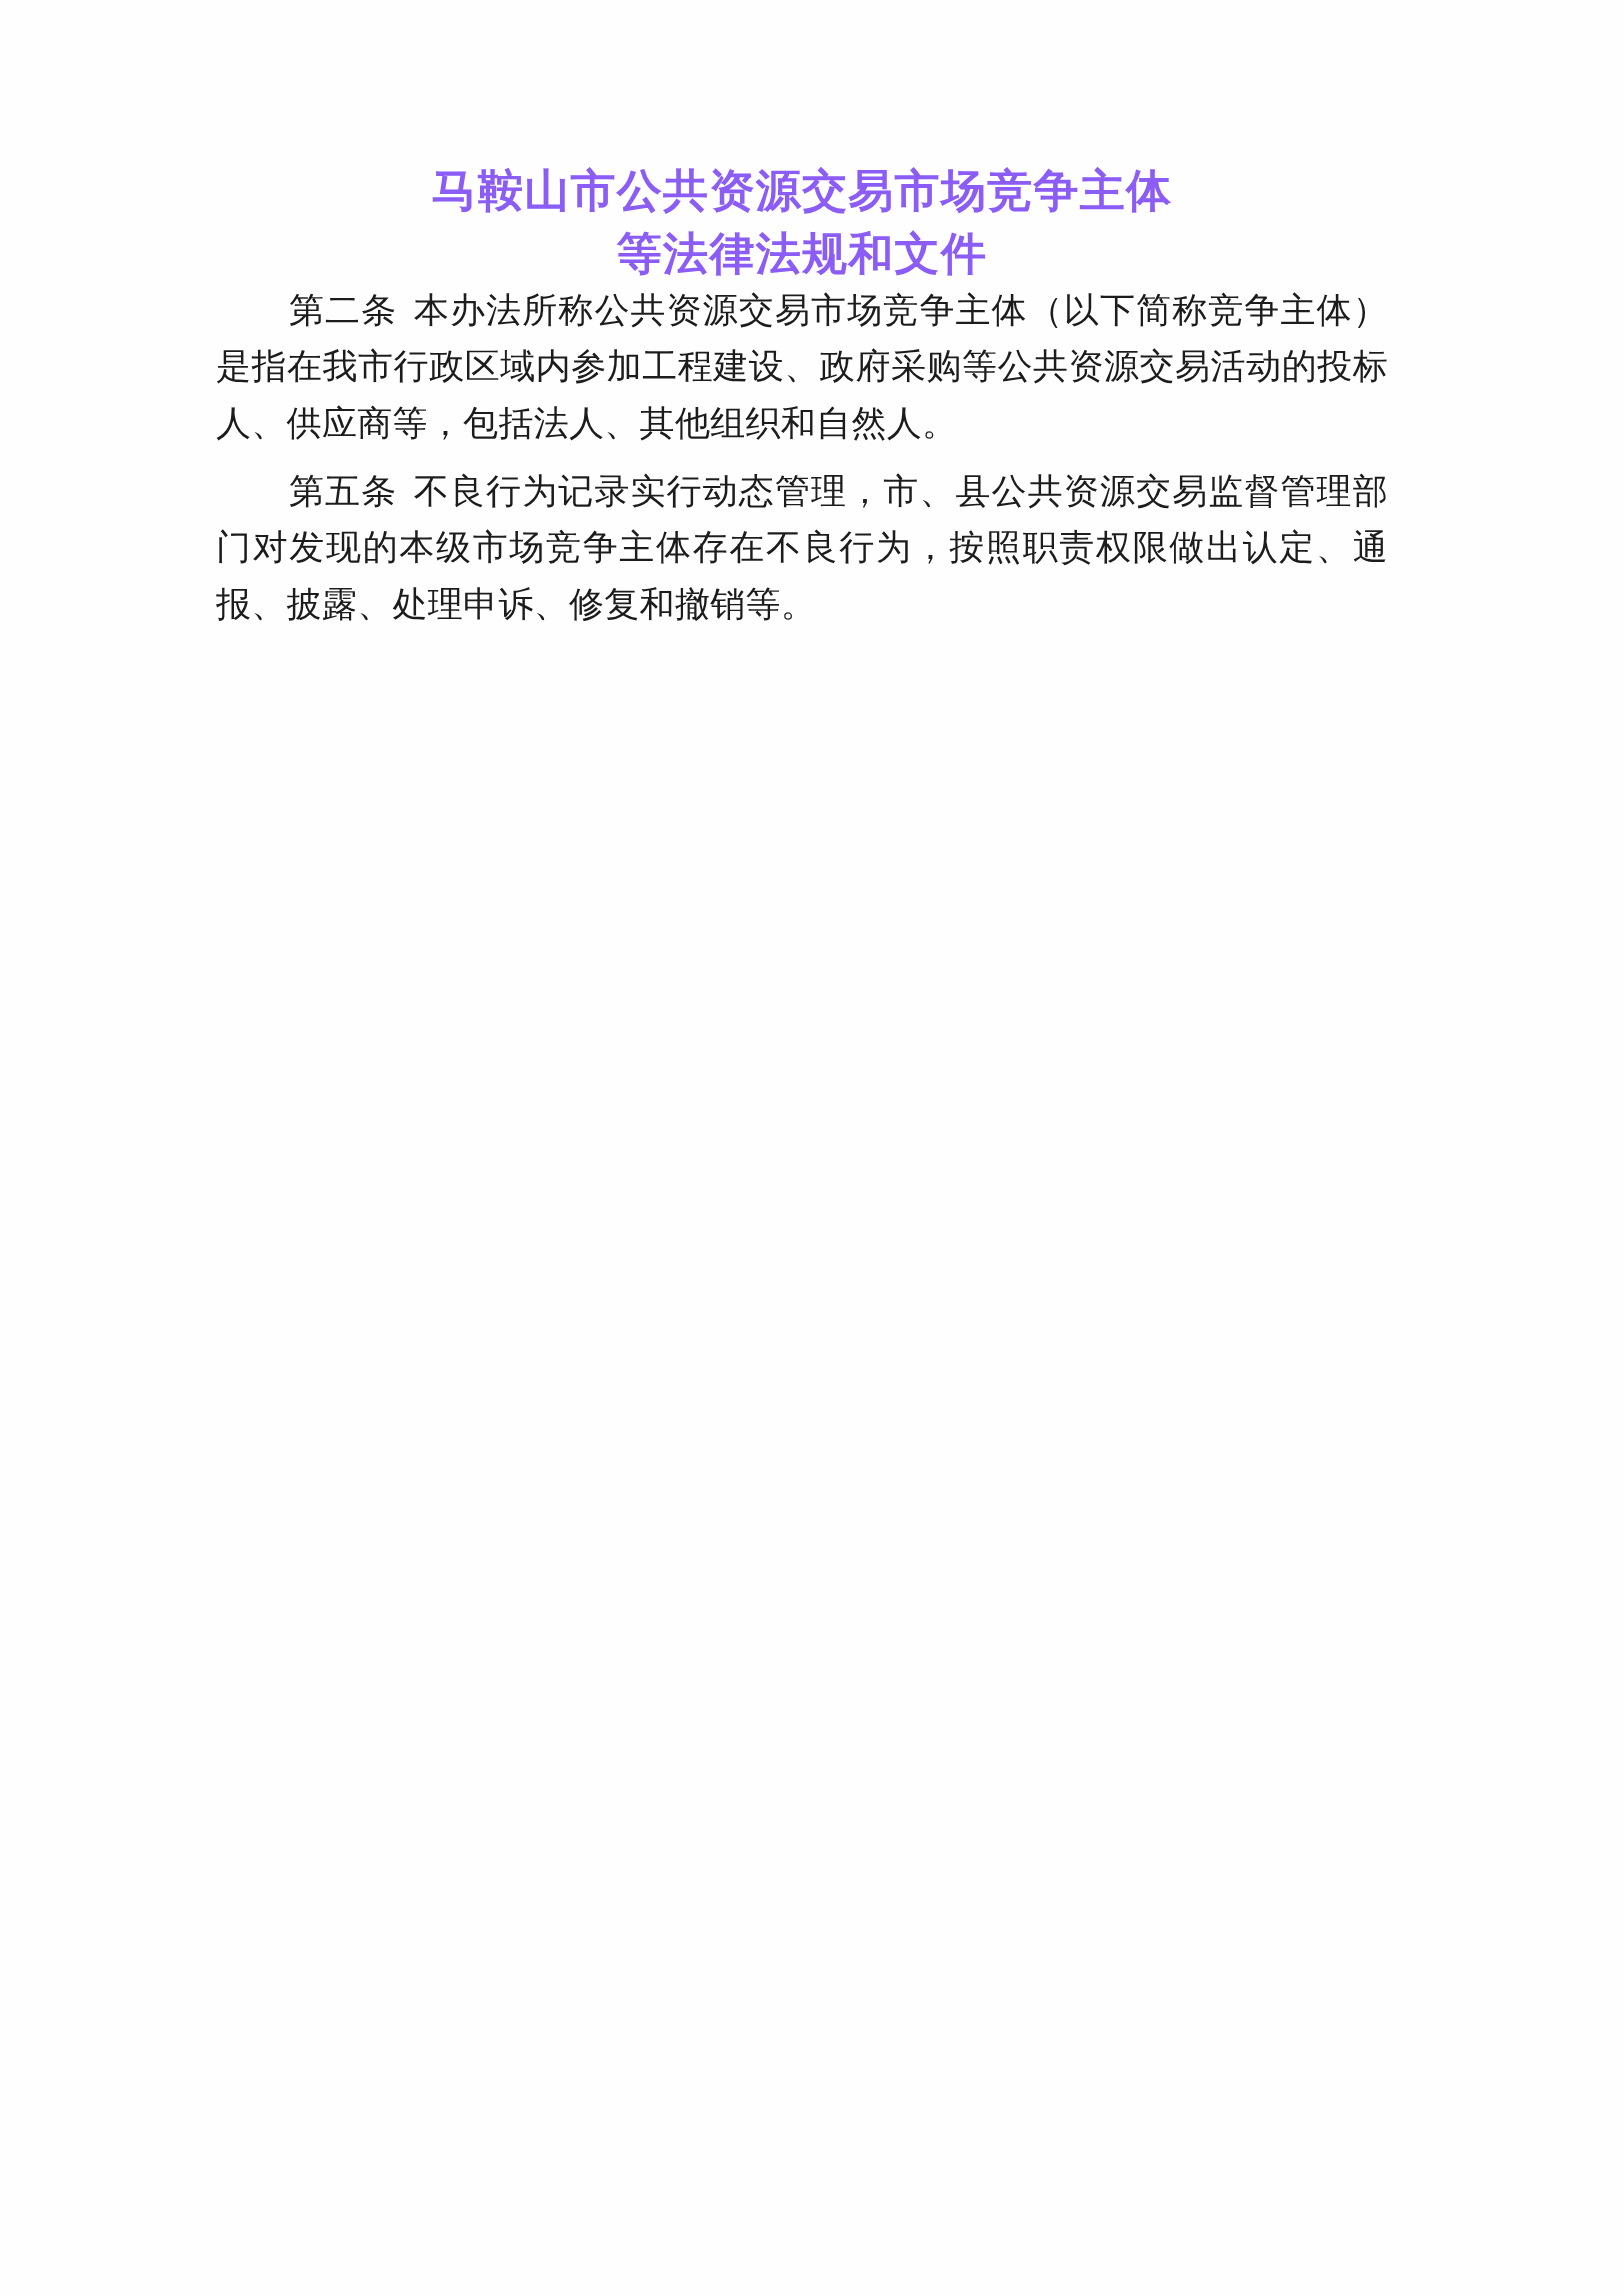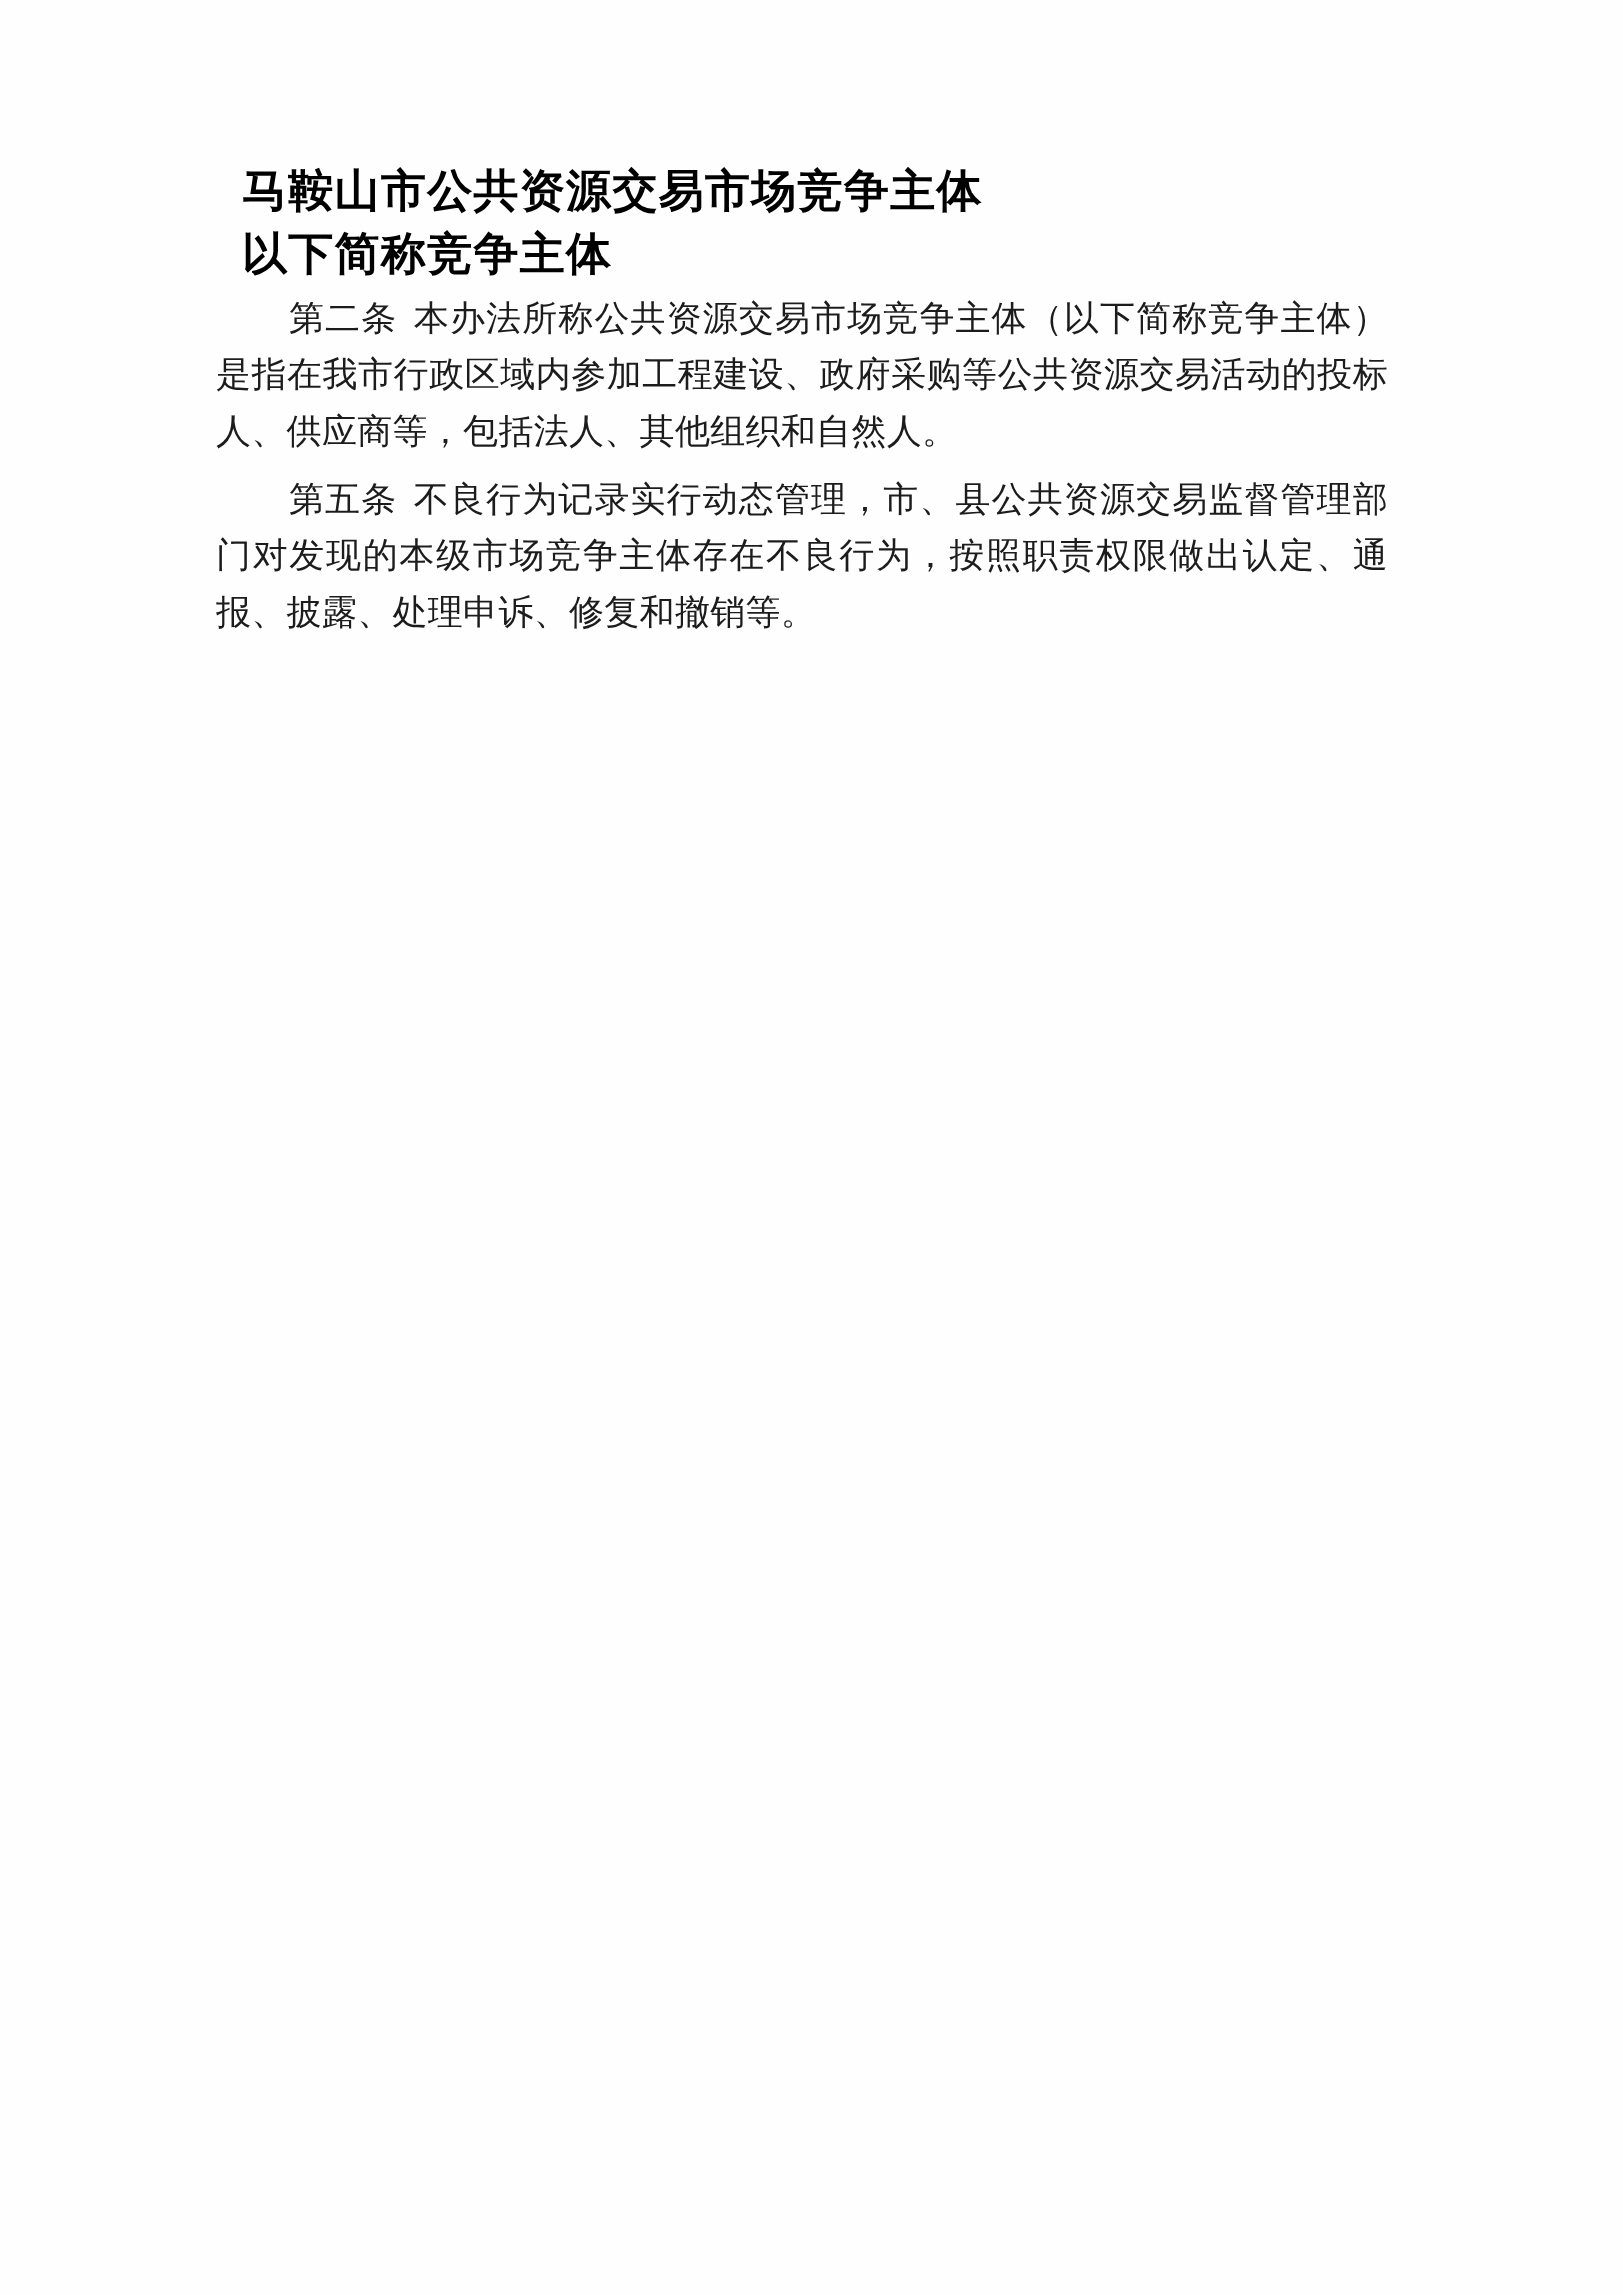--- a/index.html
+++ b/index.html
@@ -17,28 +17,28 @@
     font-family: "DejaVu Serif", "Liberation Serif", serif;
     color: #1b1b1b;
   }
   .doc-body {
     position: absolute;
     left: 216px;
     top: 164px;
     width: 1172px;
   }
   .doc-title {
-    text-align: left;
+    text-align: center;
     font-family: "DejaVu Serif", "Liberation Serif", serif;
     font-weight: 700;
     font-size: 45px;
     line-height: 1.22;
     letter-spacing: 1.3px;
-    color: #000000;
-    margin: 0 0 8px 0;
+    color: #8b5cf6;
+    margin: 0 0 0 0;
     padding: 0 26px;
   }
   .doc-title .line {
     display: block;
     white-space: nowrap;
   }
   .doc-title .line:nth-child(2) {
     margin-top: 7.9px;
   }
   .article {
@@ -66,21 +66,21 @@
   }
 </style>
 </head>
 <body>
 
 <div class="page">
   <div class="doc-body">
 
     <h1 class="doc-title">
       <span class="line">马鞍山市公共资源交易市场竞争主体</span>
-      <span class="line">以下简称竞争主体</span>
+      <span class="line">等法律法规和文件</span>
     </h1>
 
 
     <p class="article">
       <span class="art-label">第二条</span><span class="art-gap"></span><span>本办法所称公共资源交易市场竞争主体（以下简称竞争主体）是指在我市行政区域内参加工程建设、政府采购等公共资源交易活动的投标人、供应商等，包括法人、其他组织和自然人。</span>
     </p>
 
 
 
     <p class="article">

